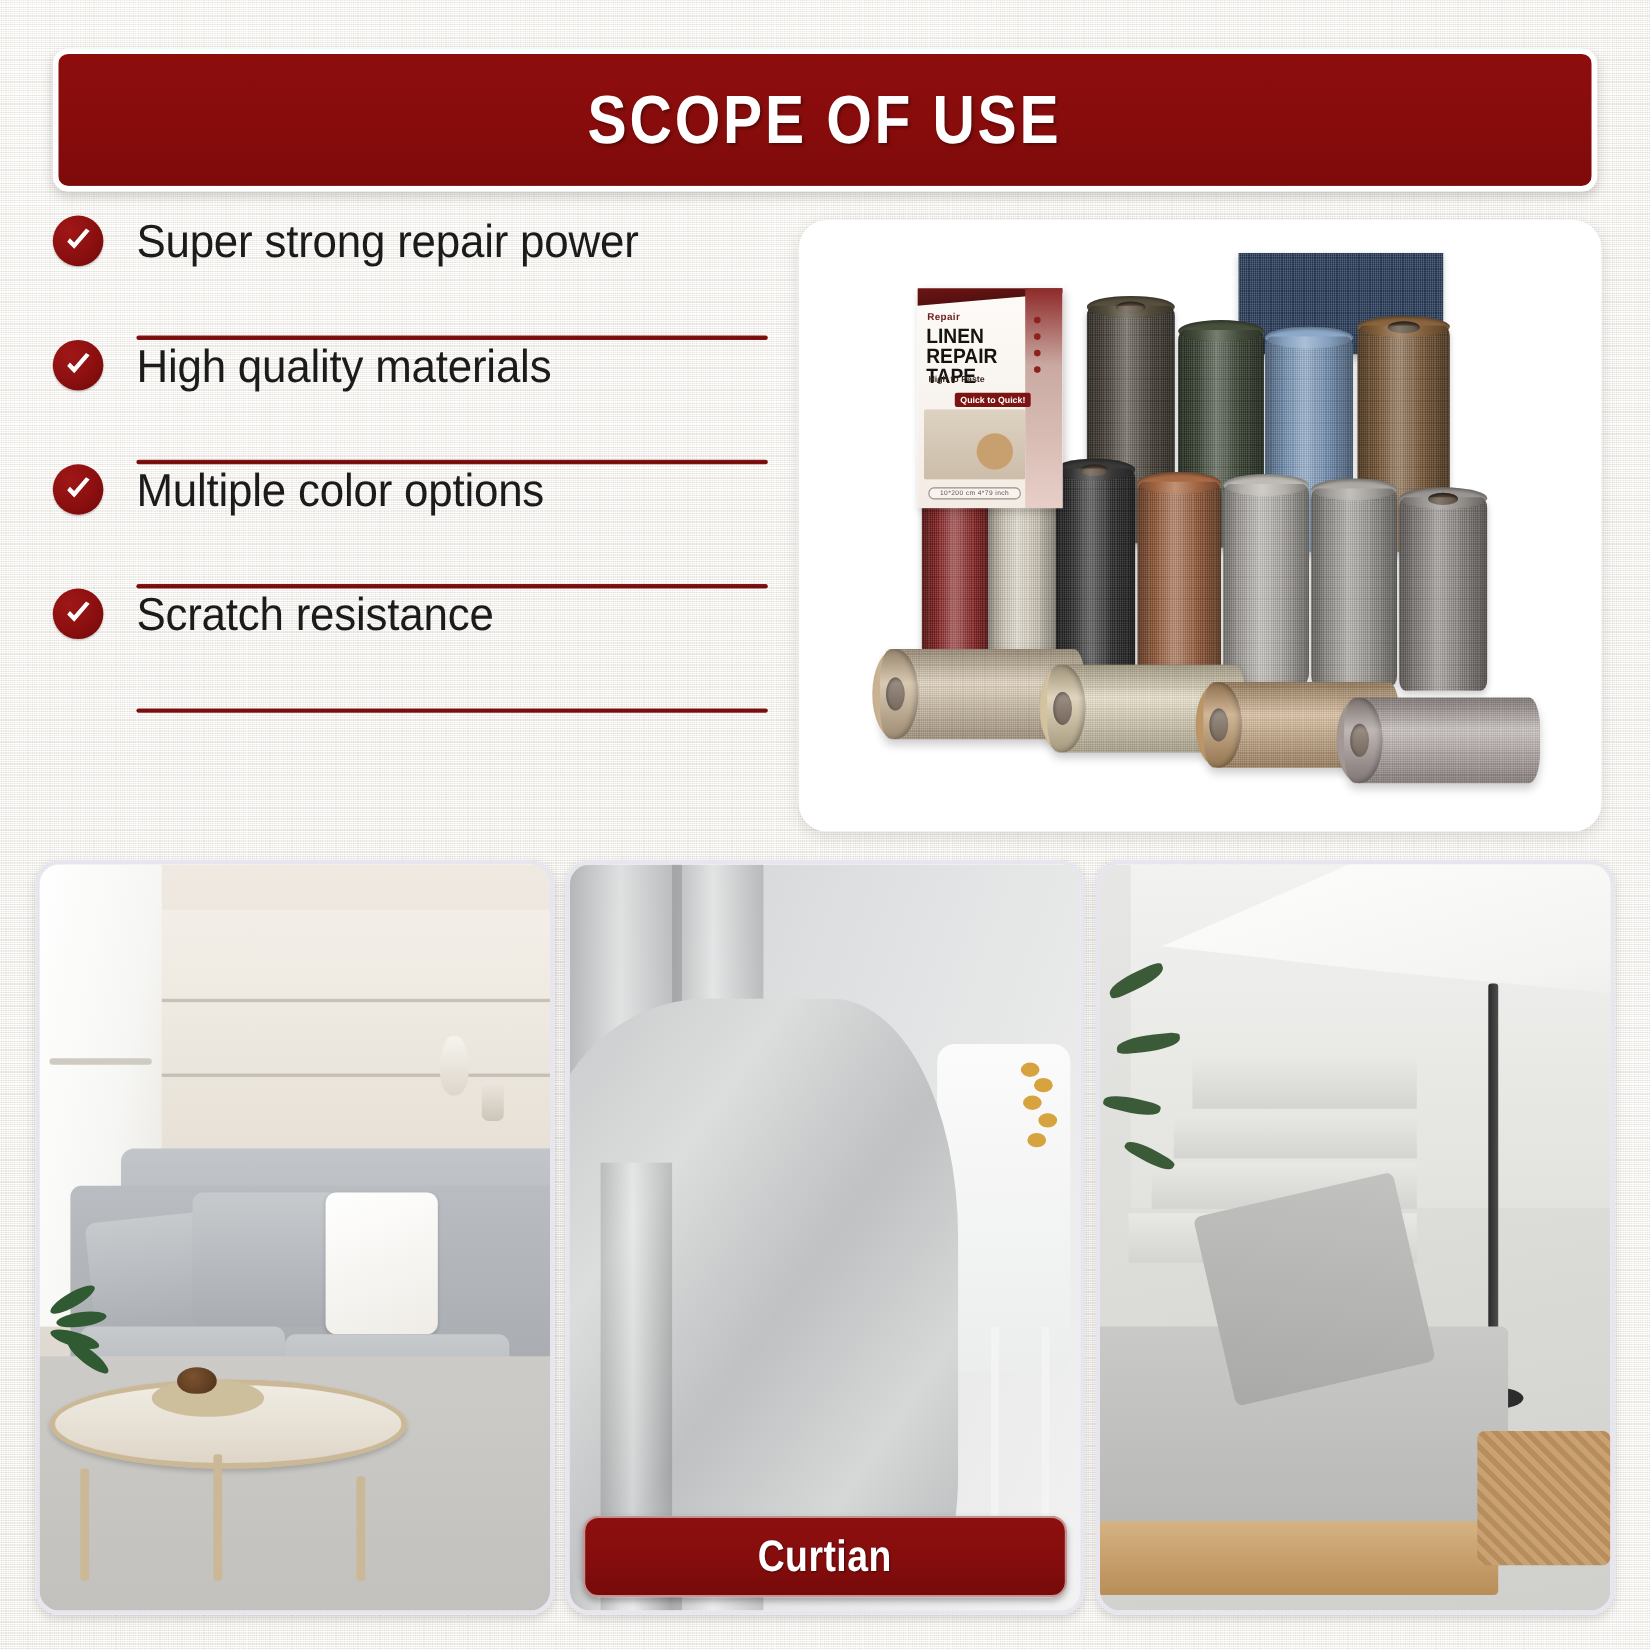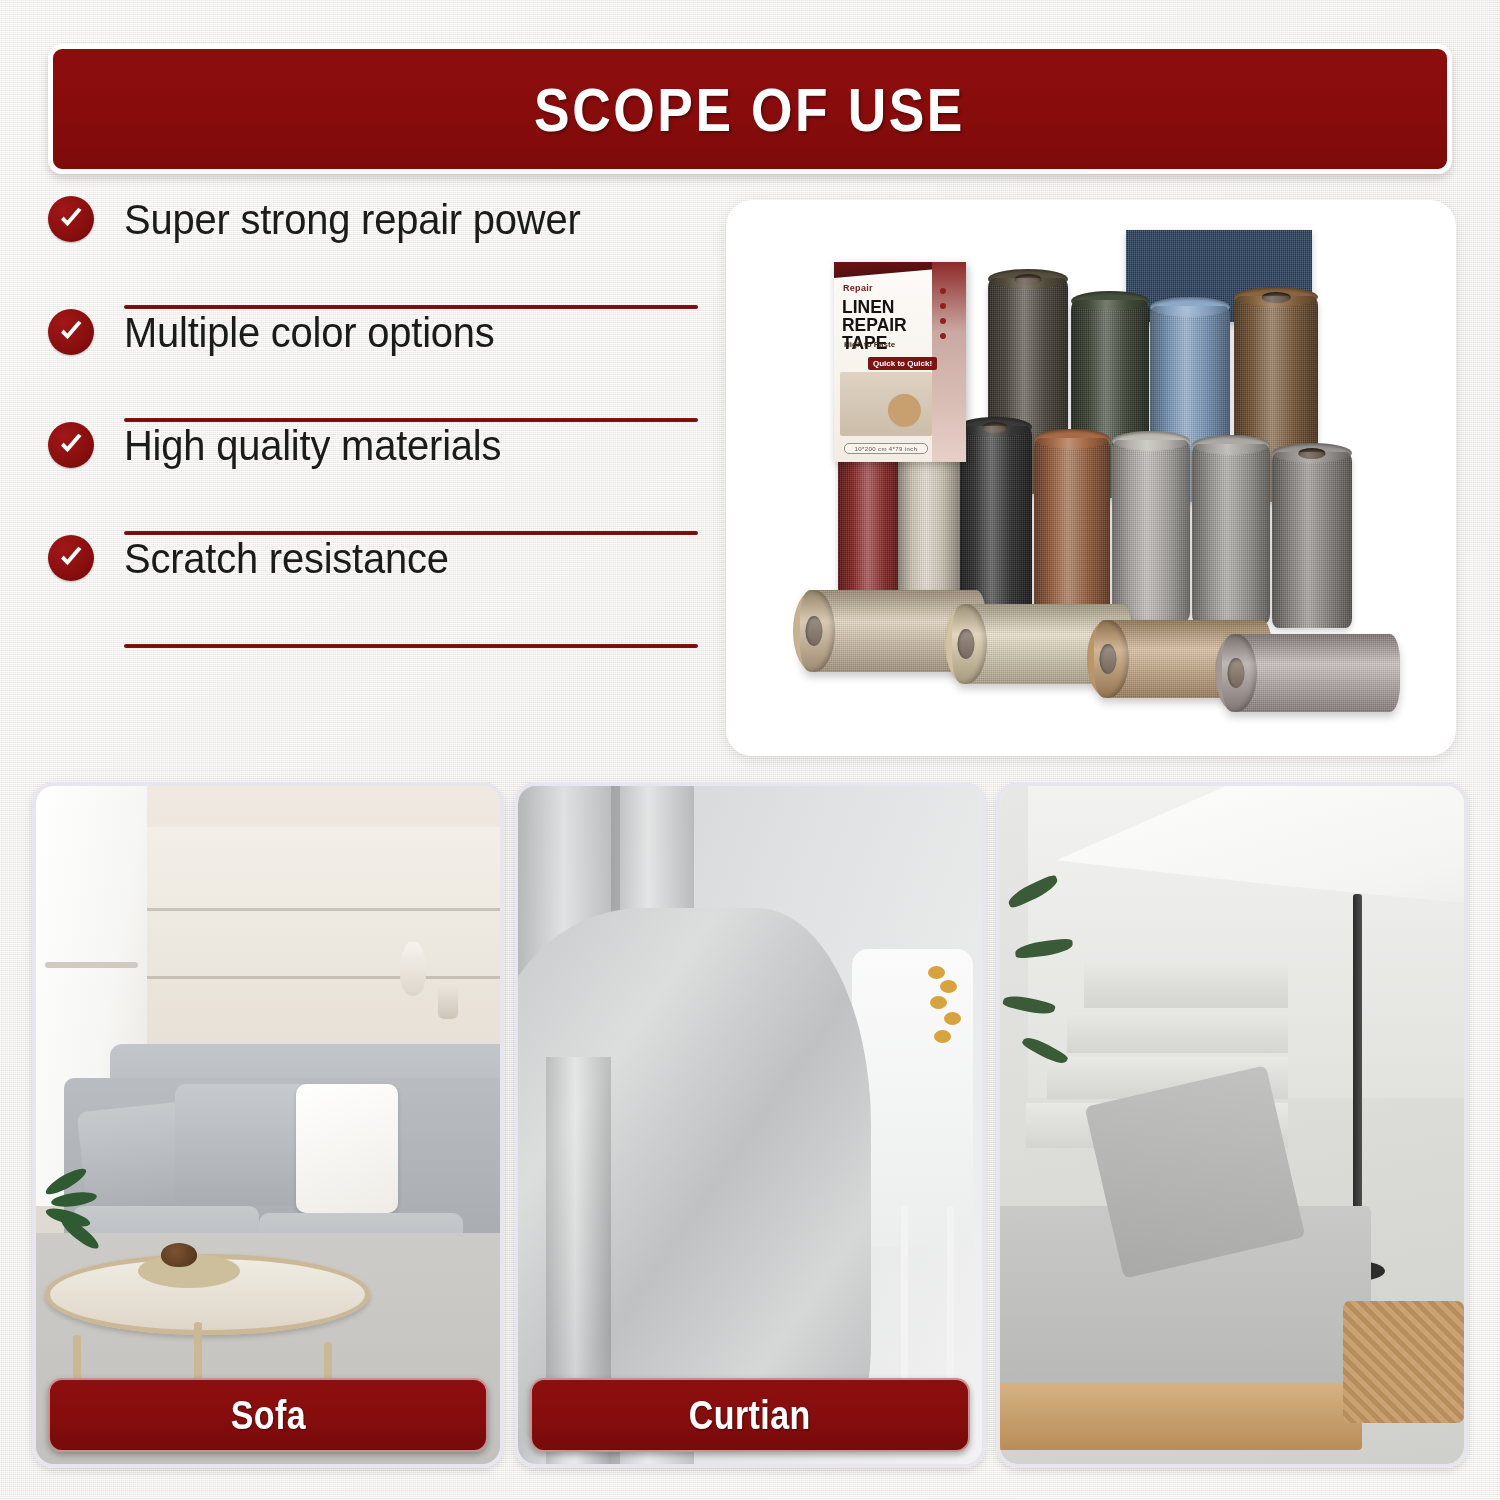--- a/index.html
+++ b/index.html
@@ -353,31 +353,31 @@
       <div class="feature-label">Super strong repair power</div>
       <div class="feature-rule"></div>
     </div>
 
     <div class="feature-row">
       <div class="check-badge">
         <svg viewBox="0 0 24 24">
             <path d="M3.5 12.6 L9 18.2 L21 4.2 L18.2 2.4 L8.9 13.2 L5.6 9.9 Z" fill="#ffffff"></path>
           </svg>
       </div>
-      <div class="feature-label">Multiple color options</div>
+      <div class="feature-label">High quality materials</div>
       <div class="feature-rule"></div>
     </div>
 
     <div class="feature-row">
       <div class="check-badge">
         <svg viewBox="0 0 24 24">
             <path d="M3.5 12.6 L9 18.2 L21 4.2 L18.2 2.4 L8.9 13.2 L5.6 9.9 Z" fill="#ffffff"></path>
           </svg>
       </div>
-      <div class="feature-label">High quality materials</div>
+      <div class="feature-label">Multiple color options</div>
       <div class="feature-rule"></div>
     </div>
 
     <div class="feature-row">
       <div class="check-badge">
         <svg viewBox="0 0 24 24">
             <path d="M3.5 12.6 L9 18.2 L21 4.2 L18.2 2.4 L8.9 13.2 L5.6 9.9 Z" fill="#ffffff"></path>
           </svg>
       </div>
       <div class="feature-label">Scratch resistance</div>
@@ -513,23 +513,20 @@
           <div class="sofa-leaf" style="left:4px; top:46px; transform:rotate(16deg);"></div>
           <div class="sofa-leaf" style="left:16px; top:62px; transform:rotate(38deg);"></div>
         </div>
         <div class="sofa-table-top"></div>
         <div class="sofa-tray"></div>
         <div class="sofa-cone"></div>
         <div class="sofa-leg" style="left:8%; height:15%;"></div>
         <div class="sofa-leg" style="left:34%; height:17%;"></div>
         <div class="sofa-leg" style="left:62%; height:14%;"></div>
       </div>
-      <div class="panel-label">
-        <span>Sofa</span>
-      </div>
     </div>
 
 
     <div class="panel">
       <div class="panel-art">
         <div class="cur-bg"></div>
         <div class="cur-chair"></div>
         <div class="cur-chairleg" style="right:16%; top:62%; height:30%;"></div>
         <div class="cur-chairleg" style="right:6%; top:62%; height:26%;"></div>
         <div class="cur-fold" style="left:0; width:22%;"></div>

